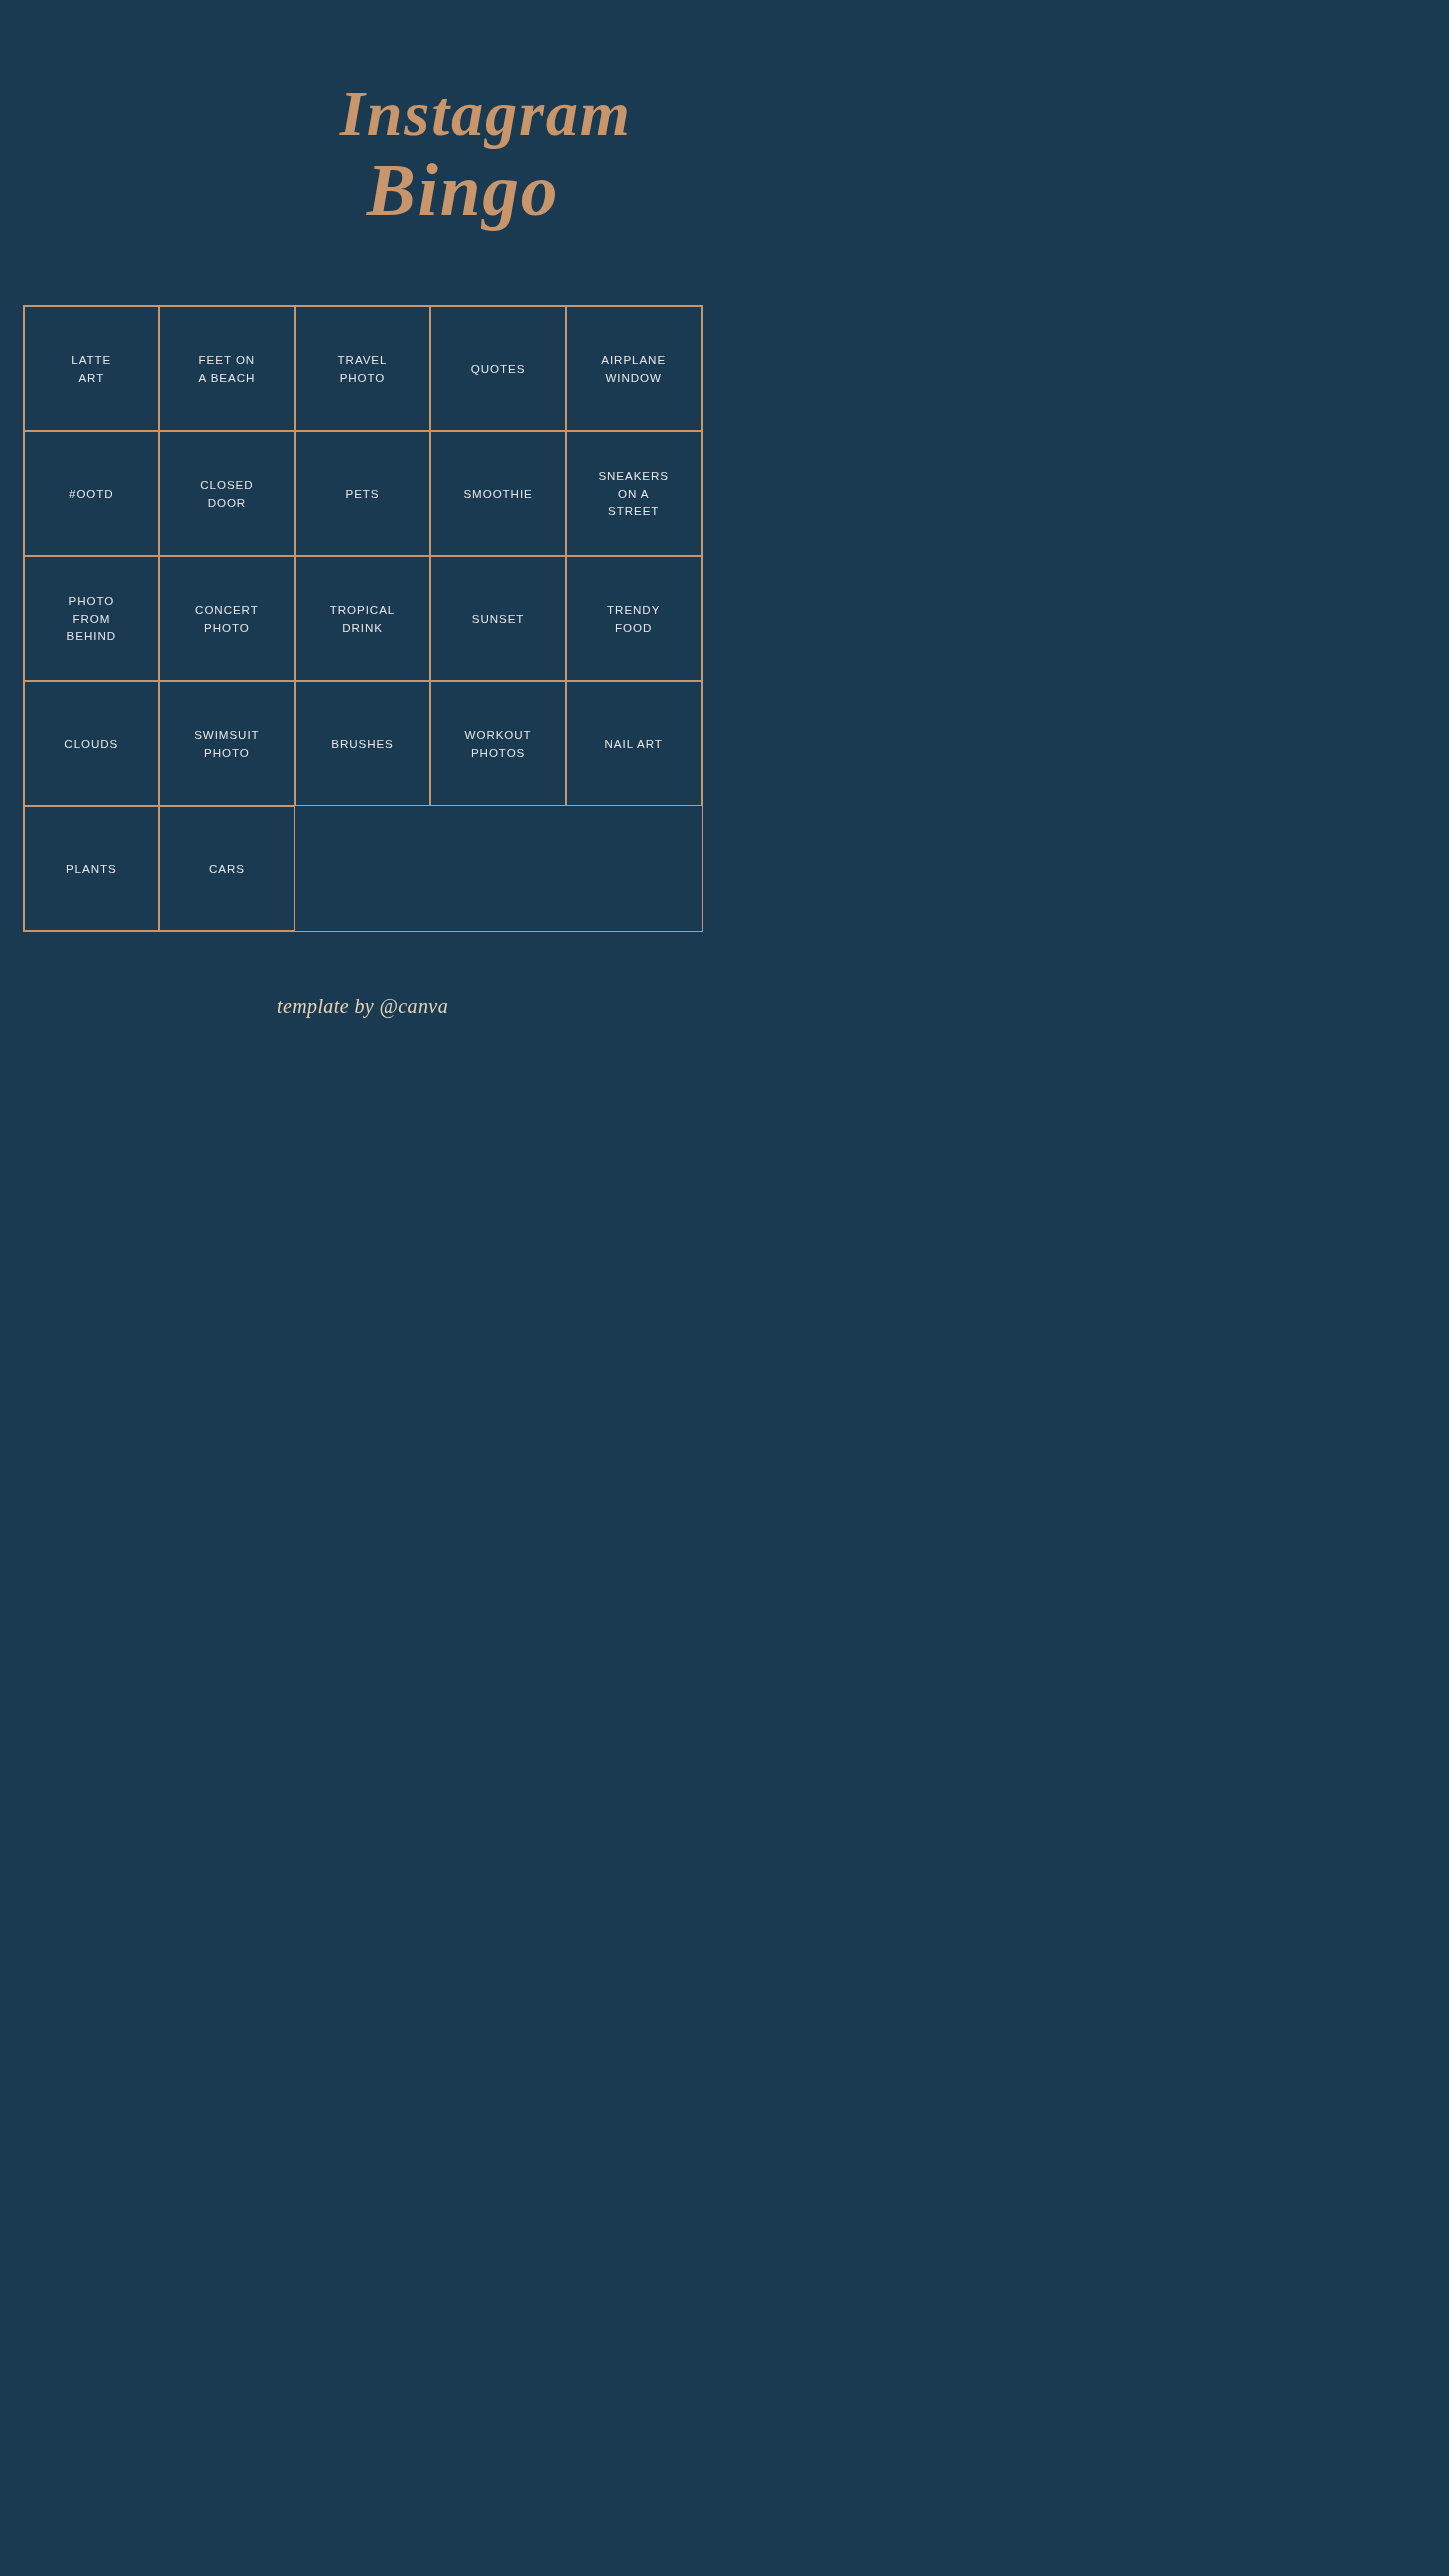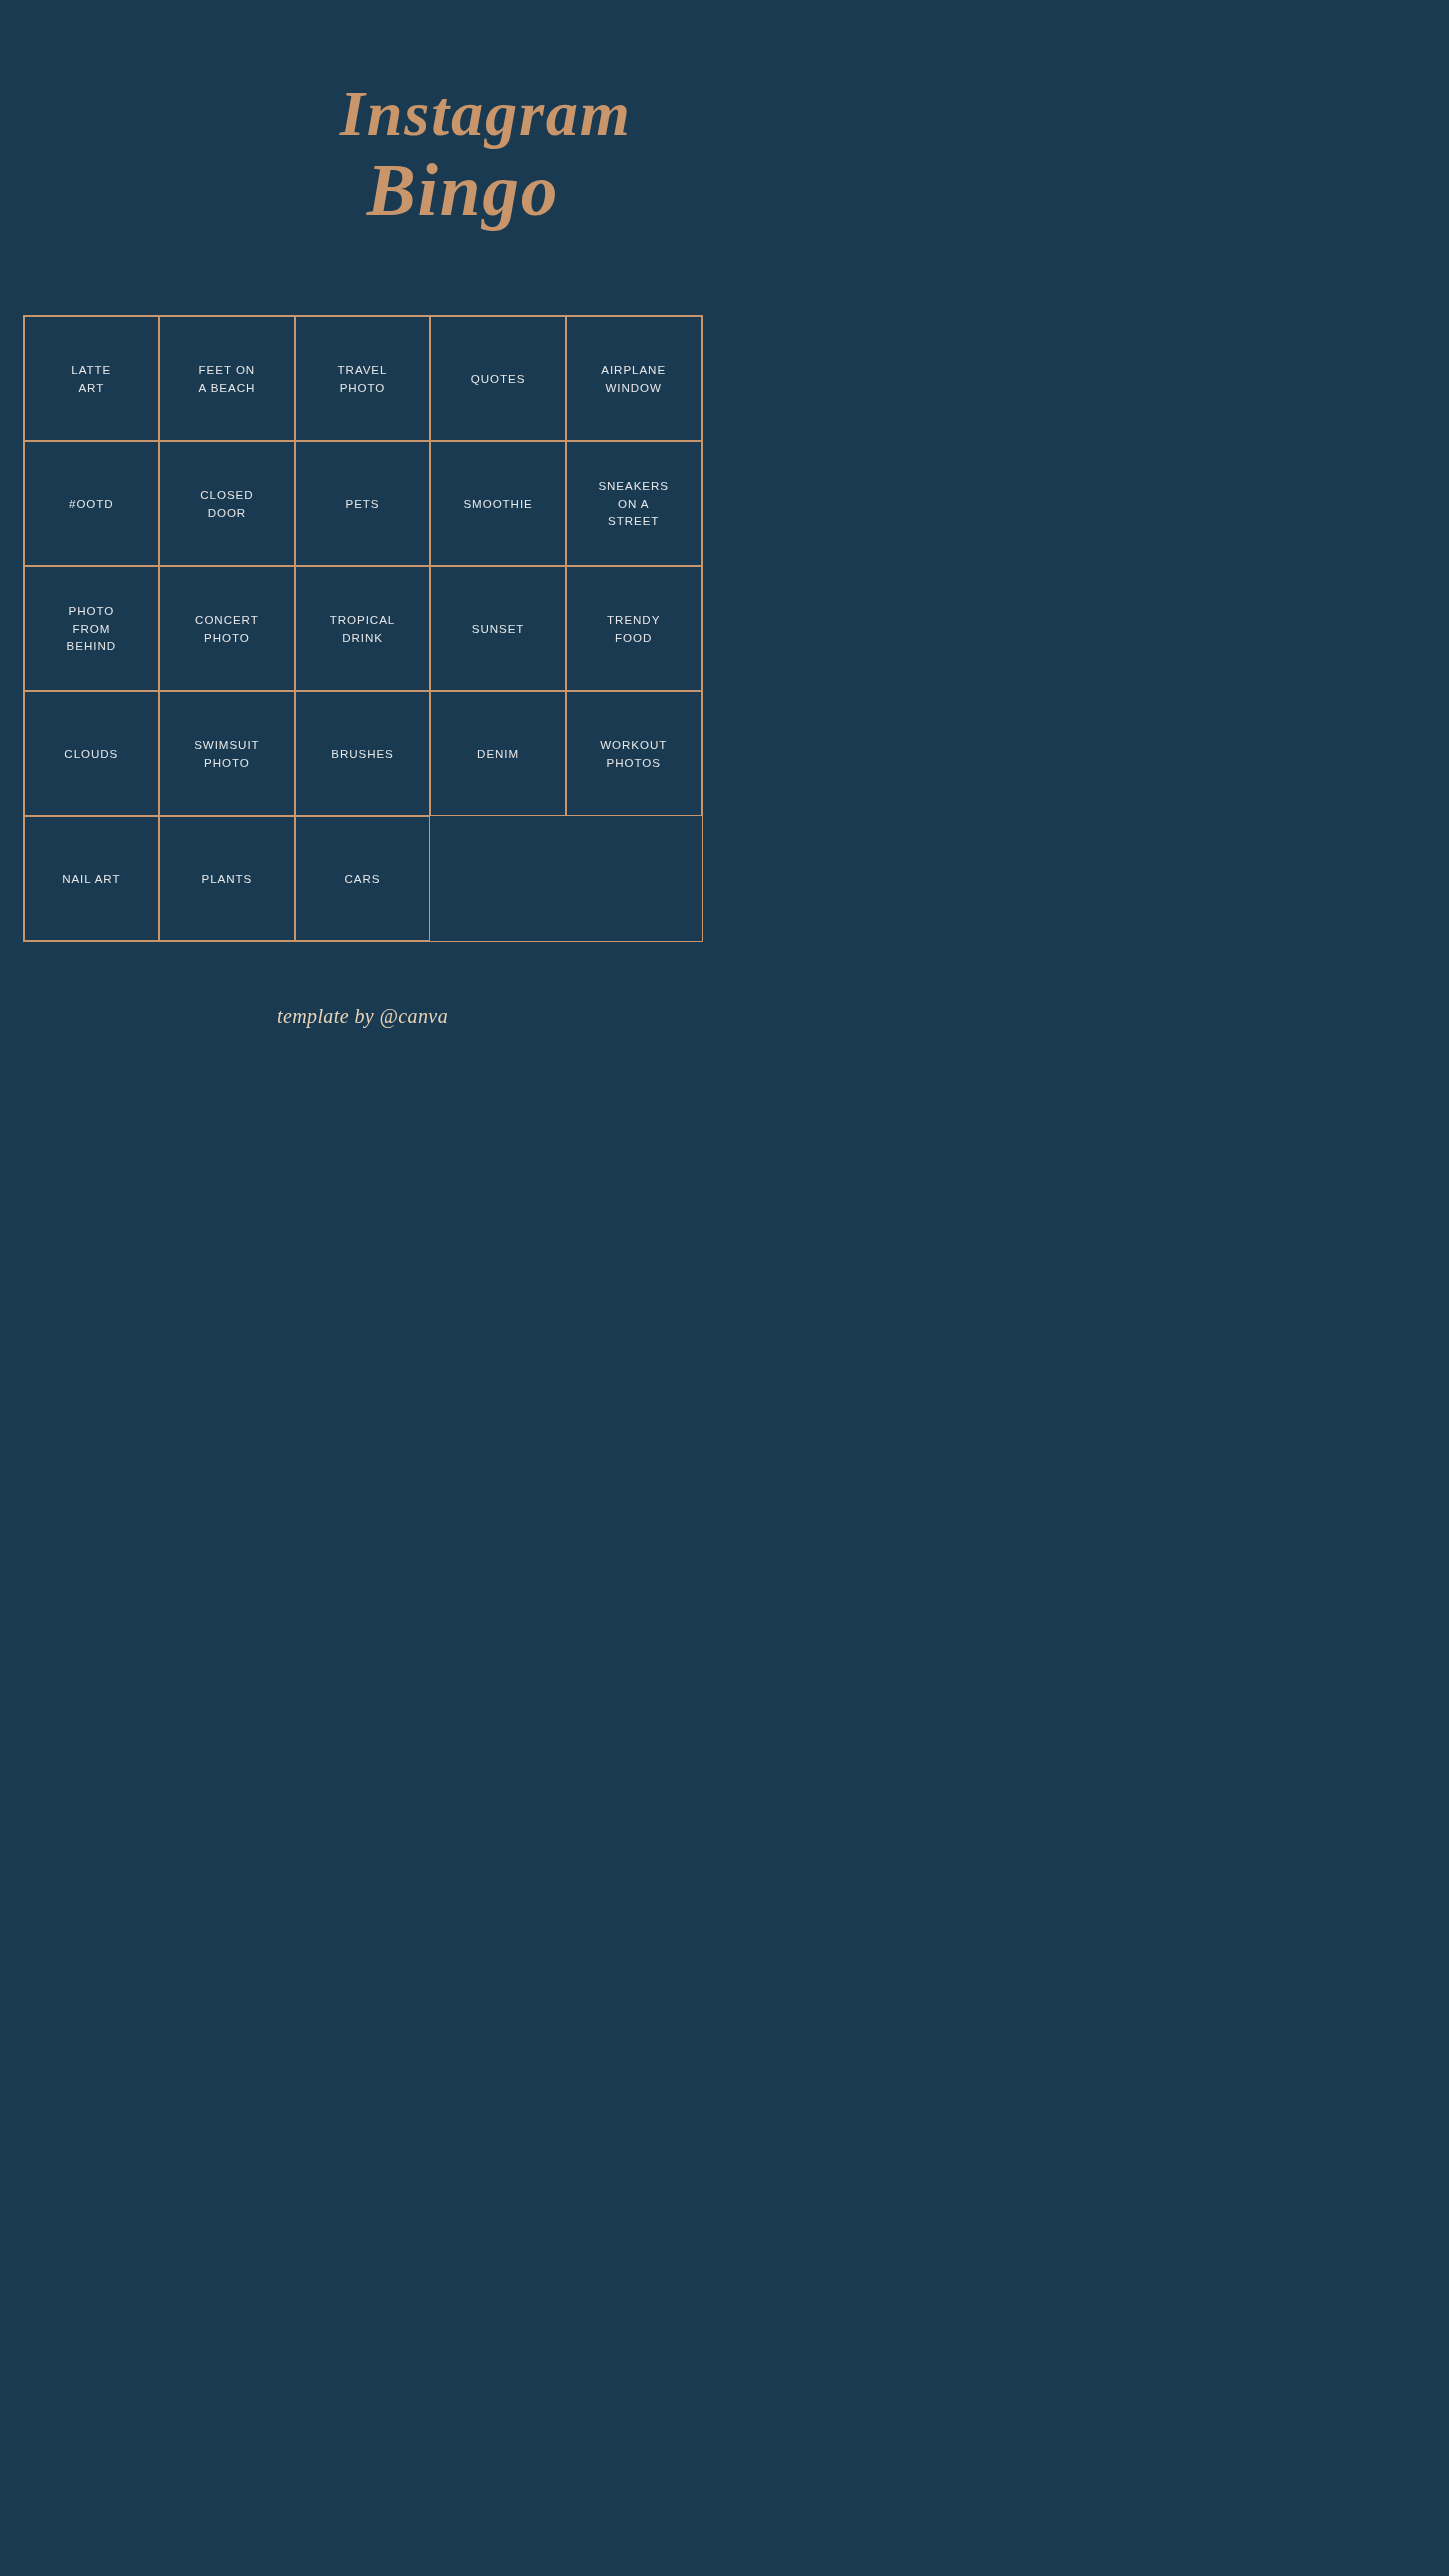--- a/index.html
+++ b/index.html
@@ -27,21 +27,21 @@
       padding: 54px 36px 36px 36px;
     }
 
     .title-svg {
       width: 376px;
       height: 197px;
     }
 
     .bingo-grid-container {
       width: 680px;
-      margin: 28px auto 36px auto;
+      margin: 18px auto 36px auto;
     }
 
     .bingo-grid {
       display: grid;
       grid-template-columns: repeat(5, 1fr);
       border: 1.8px solid #c9956a;
     }
 
     .bingo-cell {
       border: 0.9px solid #c9956a;
@@ -138,23 +138,20 @@
       <div class="bingo-cell">
         <span>CLOUDS</span>
       </div>
       <div class="bingo-cell">
         <span>SWIMSUIT<br>PHOTO</span>
       </div>
       <div class="bingo-cell">
         <span>BRUSHES</span>
       </div>
       <div class="bingo-cell">
-        <span>DENIM</span>
-      </div>
-      <div class="bingo-cell">
         <span>WORKOUT<br>PHOTOS</span>
       </div>
       <div class="bingo-cell">
         <span>NAIL ART</span>
       </div>
       <div class="bingo-cell">
         <span>PLANTS</span>
       </div>
       <div class="bingo-cell">
         <span>CARS</span>

